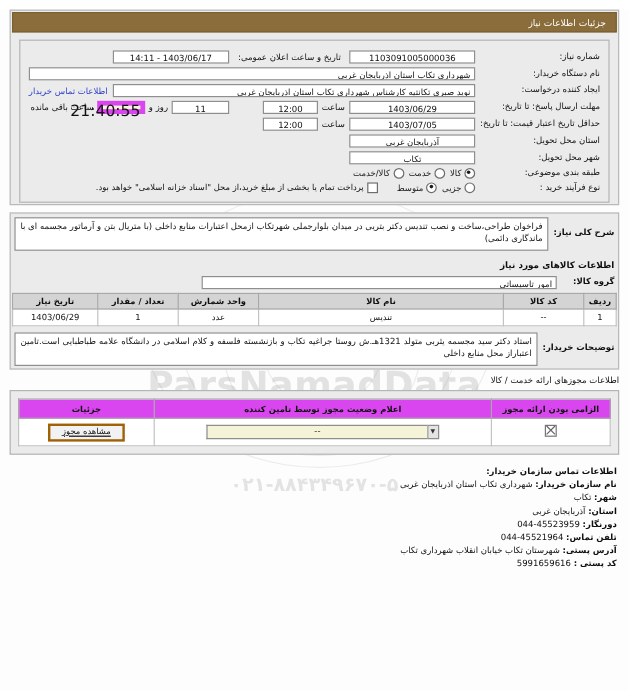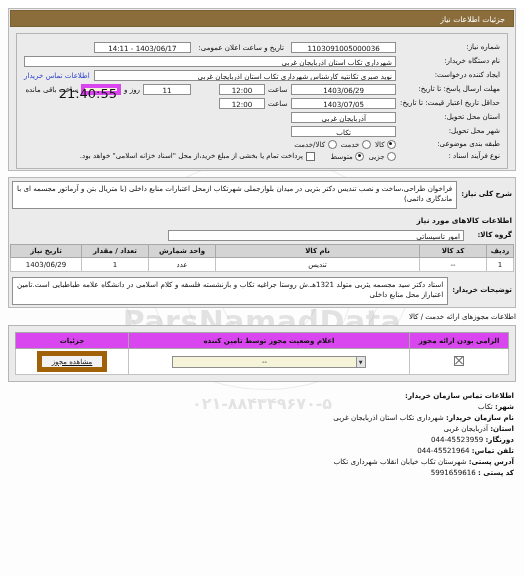--- a/index.html
+++ b/index.html
@@ -298,21 +298,21 @@
     border-right: none;
     background: #f5f3d8;
     font-size: 7px;
     line-height: 10px;
     text-align: center;
     color: #222;
     box-sizing: border-box;
   }
   .btn {
     display: inline-block;
-    border: 5px solid #a16207;
+    border: 2px solid #a16207;
     background: #f2f2f2;
     font-size: 7px;
     padding: 1.5px 10px;
     color: #111;
     cursor: pointer;
     text-decoration: underline;
   }
 
   
   .contact {
@@ -447,21 +447,21 @@
                 </span>
                 <span class="radio-item">
                   <span class="radio"></span>
                   <span>کالا/خدمت</span>
                 </span>
               </div>
             </td>
           </tr>
 
           <tr>
-            <td class="lbl">نوع فرآیند اسناد :</td>
+            <td class="lbl">نوع فرآیند خرید :</td>
             <td colspan="4">
               <div class="radio-row">
                 <span class="radio-item">
                   <span class="radio"></span>
                   <span>جزیی</span>
                 </span>
                 <span class="radio-item">
                   <span class="radio checked"></span>
                   <span>متوسط</span>
                 </span>
@@ -562,26 +562,26 @@
             <span class="btn">مشاهده مجوز</span>
           </td>
         </tr>
       </tbody>
         </table>
     </div>
 
     <div class="contact">
       <div class="hdr row">اطلاعات تماس سازمان خریدار:</div>
       <div class="row">
+        <span class="k">نام سازمان خریدار:</span>
+        <span>شهرداری تکاب استان اذربایجان غربی</span>
+      </div>
+      <div class="row">
         <span class="k">شهر:</span>
         <span>تکاب</span>
-      </div>
-      <div class="row">
-        <span class="k">نام سازمان خریدار:</span>
-        <span>شهرداری تکاب استان اذربایجان غربی</span>
       </div>
       <div class="row">
         <span class="k">استان:</span>
         <span>آذربایجان غربی</span>
       </div>
       <div class="row">
         <span class="k">دورنگار:</span>
         <span class="ltr-num">044-45523959</span>
       </div>
       <div class="row">

